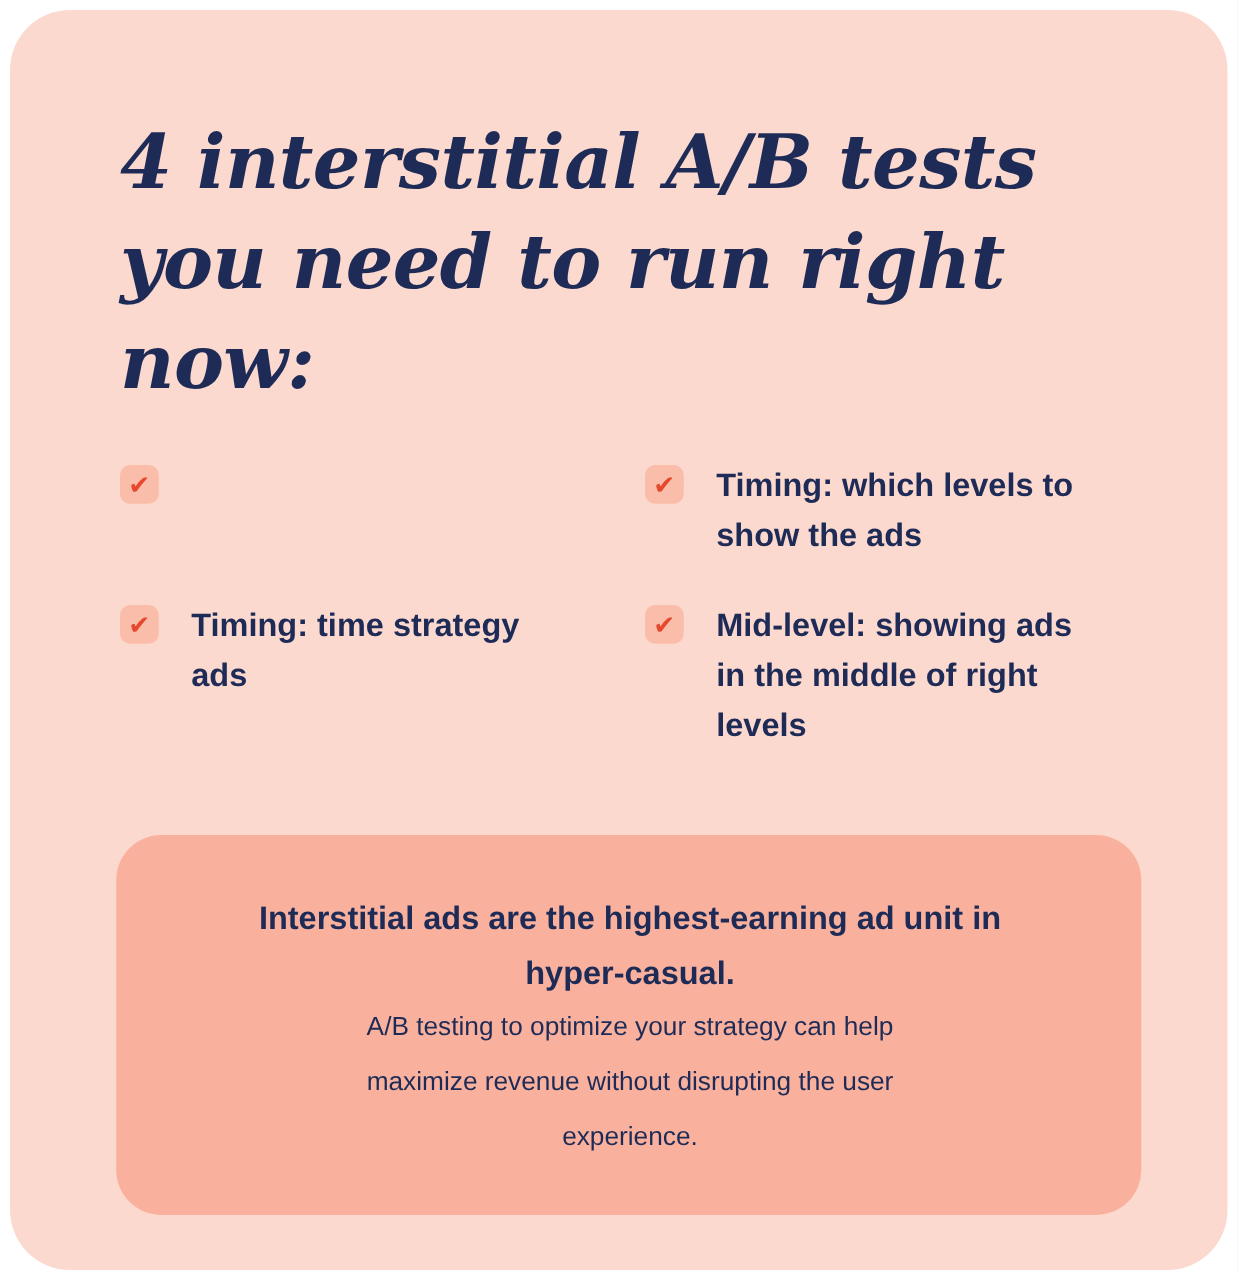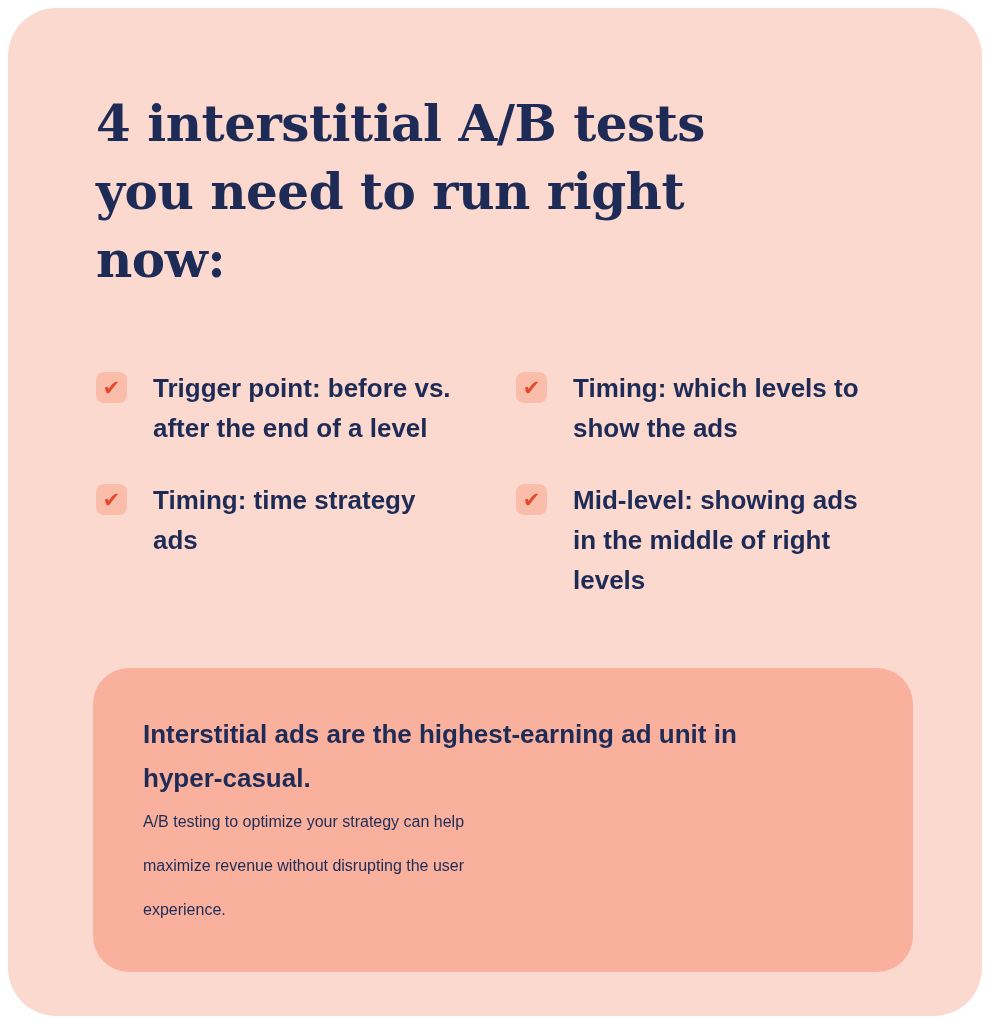--- a/index.html
+++ b/index.html
@@ -17,25 +17,26 @@
     background: var(--card-bg, #fcd9cf);
     border-radius: 48px;
   }
 
   .heading {
     position: absolute;
     left: 88px; top: 82px;
     width: 860px;
     font-family: "DejaVu Serif", serif;
     font-weight: 700;
-    font-size: 50px;
-    line-height: 68px;
+    font-size: 60px;
+    line-height: 80px;
     letter-spacing: -0.5px;
     color: var(--ink, #1d2b56);
     white-space: pre-line;
+    font-style: italic;
   }
 
   .checklist {
     position: absolute;
     left: 88px; top: 360px;
     width: 832px;
     display: grid;
     grid-template-columns: 420px auto;
     row-gap: 32px;
     align-items: start;
@@ -68,30 +69,31 @@
   }
 
   .callout {
     position: absolute;
     left: 85px; top: 660px;
     width: 820px;
     min-height: 276px;
     background: var(--callout-bg, #f9b19e);
     border-radius: 36px;
     padding: 44px 48px 40px 50px;
+    text-align: center;
   }
   .callout-heading {
     font-size: 26px;
     font-weight: 700;
     line-height: 44px;
     color: var(--ink, #1d2b56);
     white-space: pre-line;
   }
   .callout-body {
-    font-size: 16px;
+    font-size: 21px;
     font-weight: 400;
     line-height: 44px;
     color: var(--ink, #1d2b56);
     white-space: pre-line;
   }
 </style>
 </head>
 <body>
 
 <div class="card">
@@ -99,22 +101,20 @@
   <h1 class="heading">4 interstitial A/B tests
 you need to run right
 now:</h1>
 
   <div class="checklist">
 
     <div class="check-item">
       <span class="checkbox">
         <span>✔</span>
       </span>
-      <span class="check-label">Trigger point: before vs.
-after the end of a level</span>
     </div>
 
     <div class="check-item">
       <span class="checkbox">
         <span>✔</span>
       </span>
       <span class="check-label">Timing: which levels to
 show the ads</span>
     </div>
 

